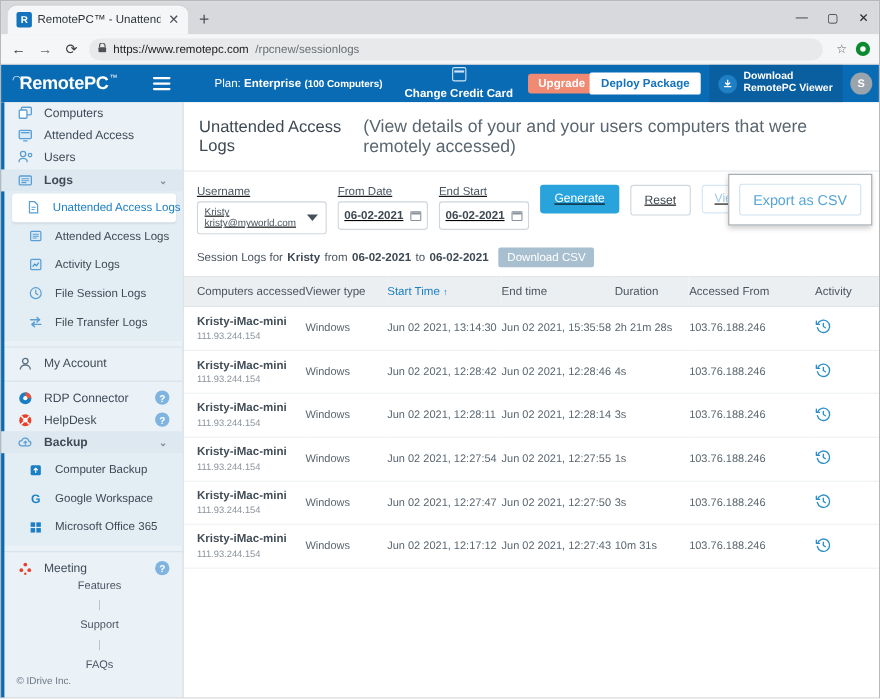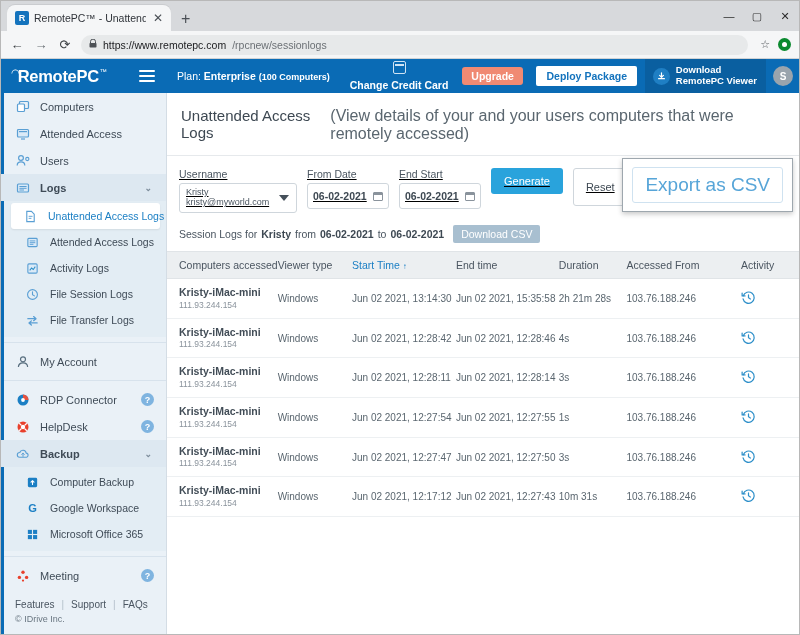--- a/index.html
+++ b/index.html
@@ -113,21 +113,21 @@
     letter-spacing: -.3px; line-height: 1;
   }
   .brand-tm { color: #fff; font-size: 7px; margin-left: 1px; }
   .brand-wave { color:#fff; font-size:10px; margin-right:-2px; line-height:1; }
   .hamburger {
     width: 16px; margin-left: 10px;
     display: flex; flex-direction: column; gap: 3px;
   }
   .hamburger span { display:block; height:2px; background:#fff; border-radius:1px; }
   .plan {
-    color: #fff; font-size: 10.5px; margin-left: 22px; white-space: nowrap;
+    color: #fff; font-size: 10.5px; margin-left: 40px; white-space: nowrap;
   }
   .plan b { font-weight: bold; }
   .plan small { font-size: 9px; font-weight: bold; }
   .ccard {
     display:flex; align-items:center; gap:5px;
     color:#fff; font-size:10.5px; font-weight:bold;
     margin-left: 20px; white-space: nowrap; flex-direction: column;
   }
   .card-glyph {
     width: 13px; height: 10px; border: 1.4px solid #cfe3f4;
@@ -215,21 +215,21 @@
     position:absolute; right: 12px;
     width: 13px; height: 13px; border-radius: 50%;
     background: #7fb4e0; color: #fff;
     font-size: 9px; font-weight: bold;
     display:flex; align-items:center; justify-content:center;
   }
   .nav-sep { height: 1px; background: #d7e2ec; margin: 5px 0; }
   .sidebar-spacer { flex: 1; }
   .footer-links {
     display: flex; gap: 7px; align-items: center;
-    padding: 0 0 4px 14px; font-size: 10px; color: #4a5561;
+    padding: 0 0 4px 14px; font-size: 10px; color: #4a5561; flex-direction: column;
   }
   .footer-links span.divider { color: #b3bfc9; }
   .copyright { padding: 0 0 10px 14px; font-size: 9px; color: #6a7782; }
 
   
   .main { flex: 1; min-width: 0; background: #fff; display:flex; flex-direction:column; }
   .page-title-row {
     padding: 14px 0 12px 14px;
     display: flex; align-items: baseline; gap: 7px;
     border-bottom: 1px solid #e6e9ec;
@@ -276,21 +276,21 @@
     content:""; position:absolute; left:-0.3px; right:-0.3px; top:0px;
     height: 2px; background:#8a939c;
   }
   .btn-gen {
     height: 26px; padding: 0 13px;
     background: #29a3dc; color: #fff;
     font-size: 11px; border-radius: 3px;
     display:flex; align-items:center;
   }
   .btn-reset {
-    height: 38px; padding: 0 12px;
+    height: 28px; padding: 0 12px;
     background: #fff; color: #3d4852;
     border: 1px solid #cfd6dc; border-radius: 3px;
     font-size: 11px; display:flex; align-items:center;
   }
   .btn-sched {
     height: 26px; padding: 0 11px;
     background: #fff; color: #9ec9e6;
     border: 1px solid #d6e6f2; border-radius: 3px;
     font-size: 11px; display:flex; align-items:center;
     white-space: nowrap; overflow: hidden;
@@ -300,21 +300,21 @@
     position: absolute; right: 6px; top: 2px;
     background: #fff;
     border: 1px solid #9ea7ae;
     box-shadow: 0 2px 5px rgba(0,0,0,.22);
     padding: 8px 9px;
     z-index: 20;
   }
   .export-btn {
     border: 1px solid #cfe2f0; border-radius: 3px;
     background: #fff; color: #57a5d8;
-    font-size: 19px; padding: 6px 12px;
+    font-size: 13px; padding: 6px 12px;
     white-space: nowrap;
   }
 
   .sessionline {
     padding: 4px 0 8px 12px;
     display: flex; align-items: center; gap: 4px;
     font-size: 10.5px; color: #4a5560;
   }
   .sessionline b { color: #3d4852; }
   .btn-dlcsv {

